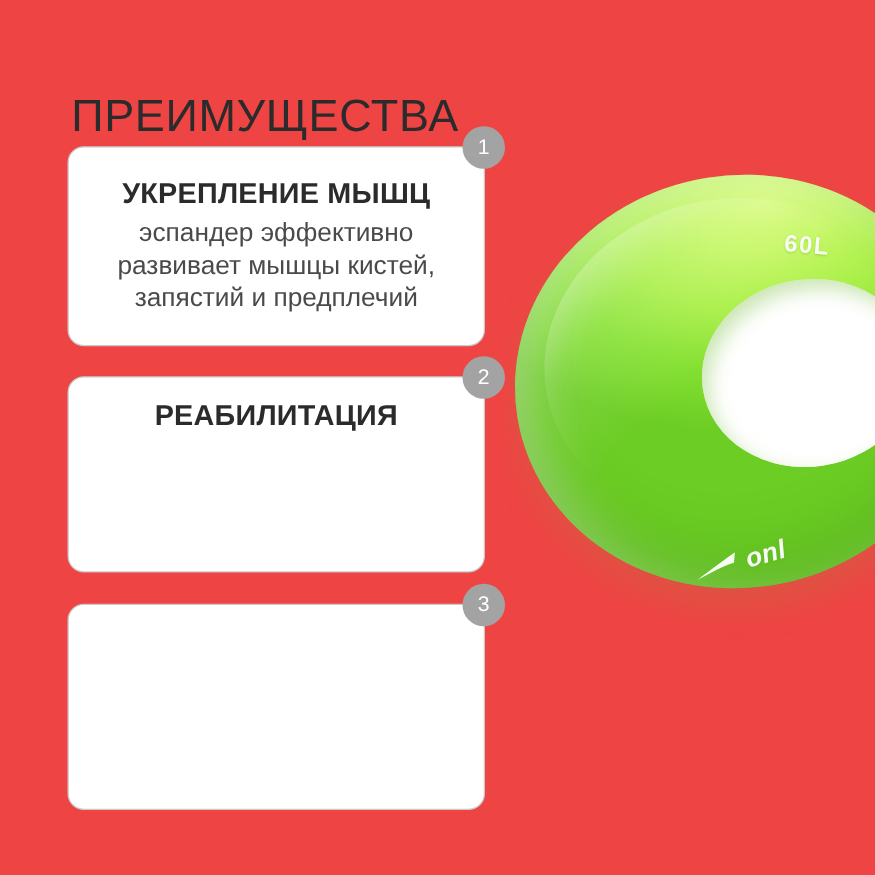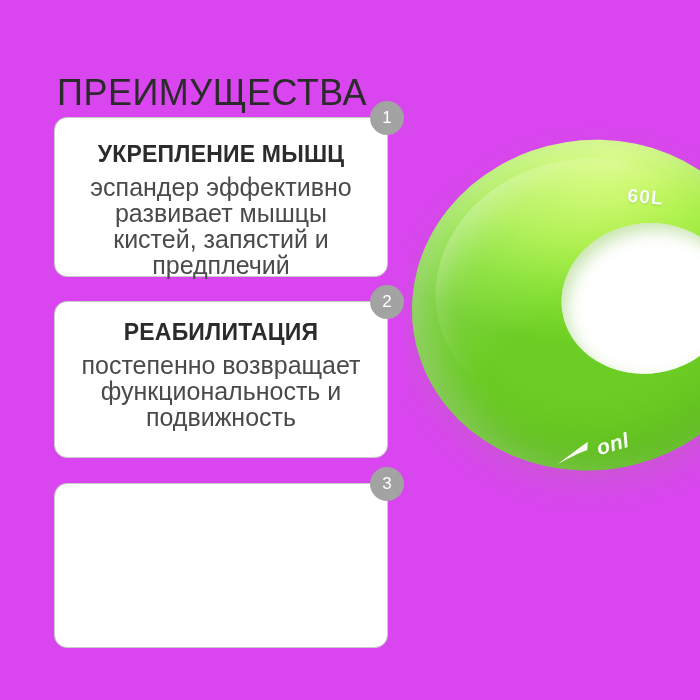--- a/index.html
+++ b/index.html
@@ -13,21 +13,21 @@
     background: #ffffff;
     font-family: "Liberation Sans", sans-serif;
     overflow: hidden;
     position: relative;
   }
 
   #page {
     position: relative;
     width: 700px;
     height: 700px;
-    background: #d946ef;
+    background: #ef4444;
     overflow: hidden;
   }
 
   
   .page-title {
     position: absolute;
     left: 57px;
     top: 47px;
     font-size: 36px;
     line-height: 44px;
@@ -67,21 +67,21 @@
     color: #2b2b2b;
     letter-spacing: 0.2px;
     margin: 0 0 7px 0;
   }
 
   .card--1 .card-title { margin-top: 6px; }
   .card--2 .card-title { }
   .card--3 .card-title { margin-top: 6px; }
 
   .card-body {
-    font-size: 25px;
+    font-size: 21px;
     line-height: 26px;
     font-weight: 400;
     color: #4a4a4a;
     margin: 0;
   }
 
   
   .badge {
     position: absolute;
     top: -17px;
@@ -218,21 +218,20 @@
 
     <div class="card card--1">
       <div class="badge">1</div>
       <p class="card-title">УКРЕПЛЕНИЕ МЫШЦ</p>
       <p class="card-body">эспандер эффективно развивает мышцы кистей, запястий и предплечий</p>
     </div>
 
     <div class="card card--2">
       <div class="badge">2</div>
       <p class="card-title">РЕАБИЛИТАЦИЯ</p>
-      <p class="card-body">постепенно возвращает функциональность и подвижность</p>
     </div>
 
     <div class="card card--3">
       <div class="badge">3</div>
     </div>
 
   </div>
 
   <div class="product">
     <div class="ring-wrap">

